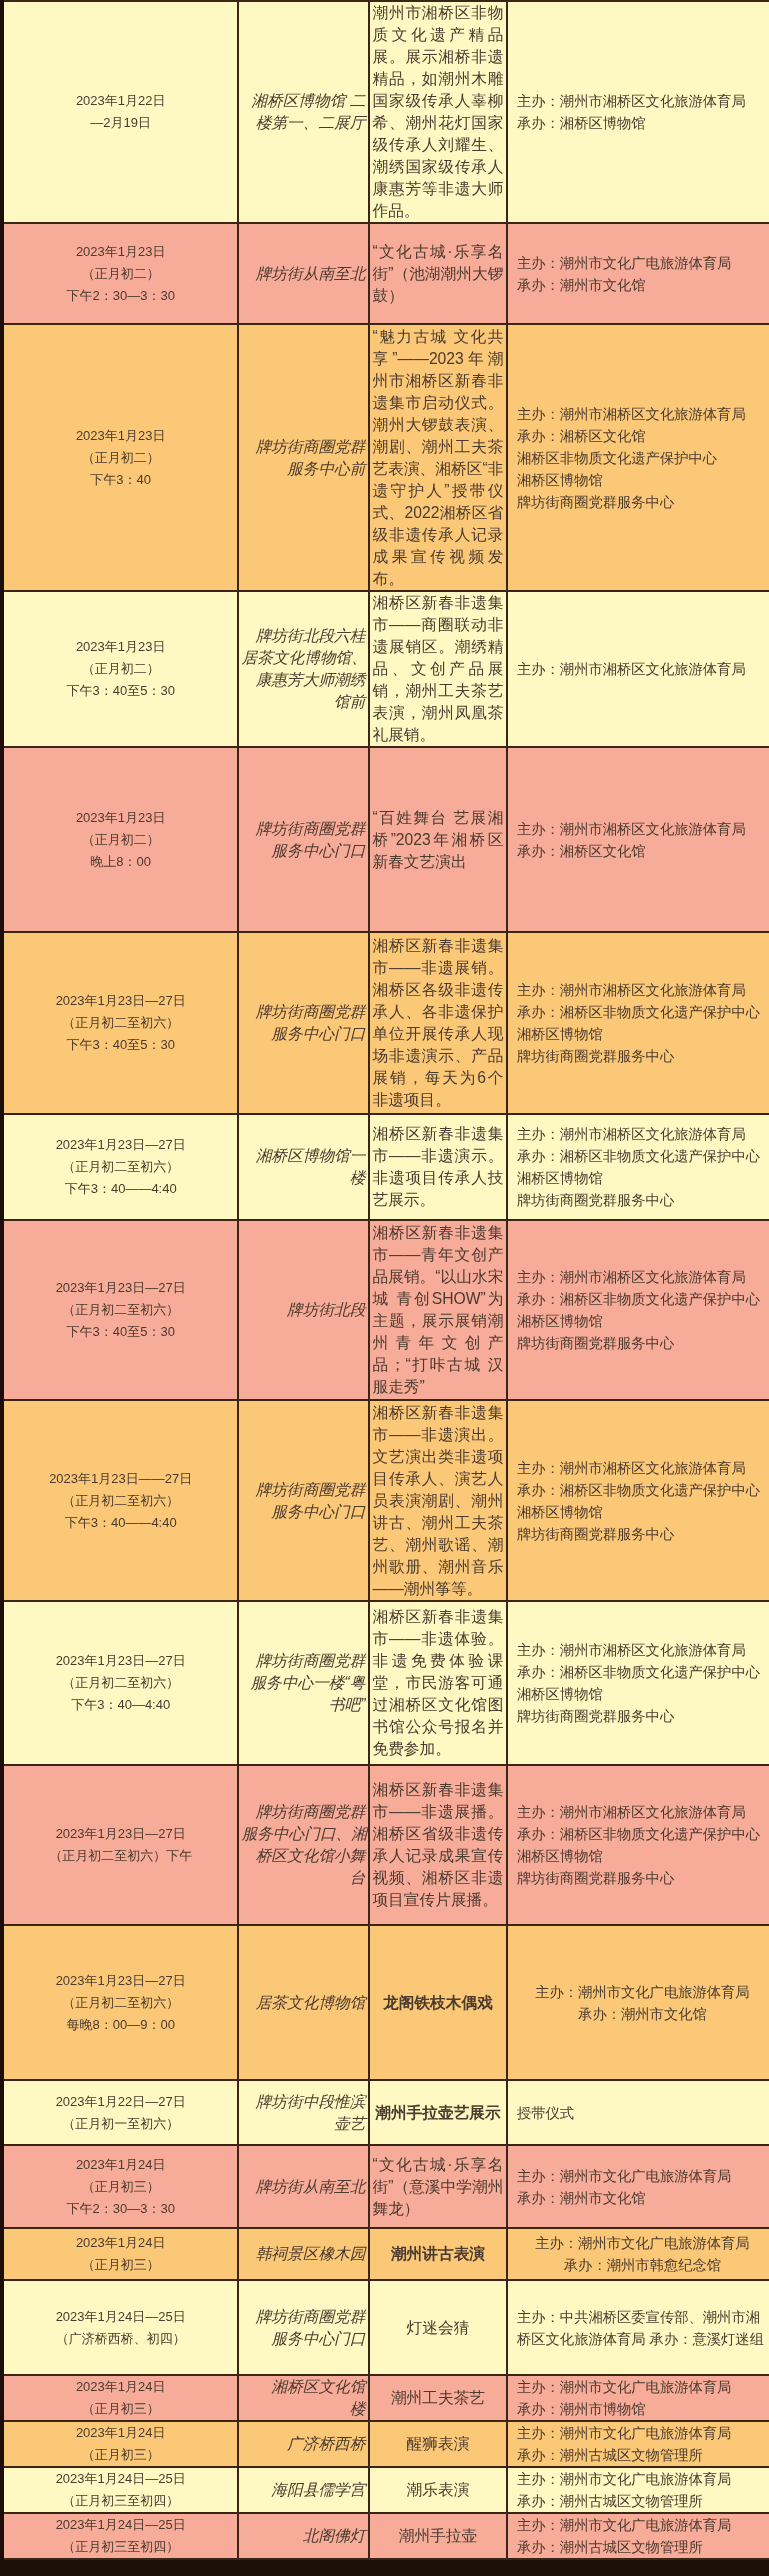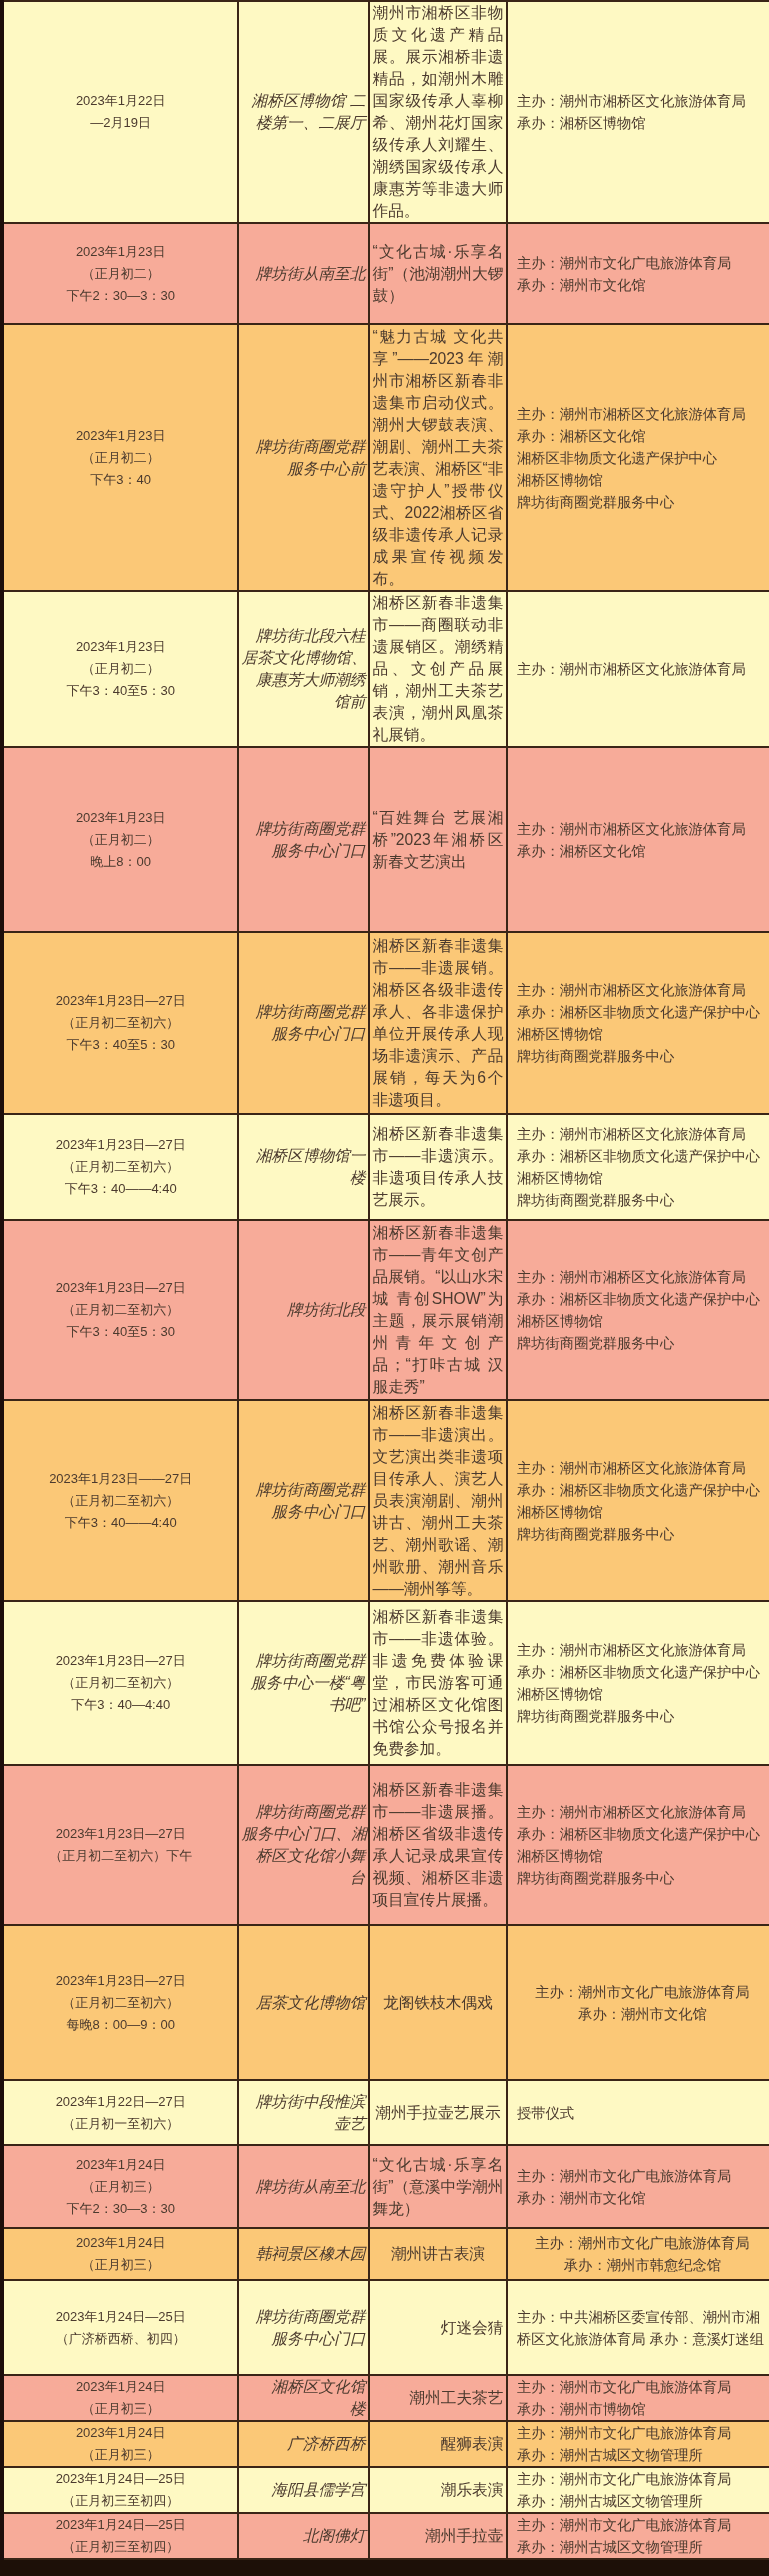--- a/index.html
+++ b/index.html
@@ -11,22 +11,22 @@
      color:#4b3a2e;font-size:15.7px;line-height:22px;}
   tr.p td{background:#fef9c3;}
   tr.s td{background:#f7ab99;}
   tr.o td{background:#fbc877;}
   td.c-date{width:222px;text-align:center;font-size:13px;padding:0 5.7px;}
   td.c-venue{width:124px;text-align:right;font-size:15.7px;padding:0 2.1px;font-style:italic;}
   td.c-event{width:131px;padding:0 2.9px;font-size:15.7px;}
   td.c-org{width:251px;padding:0 4.3px 0 8.6px;font-size:14.3px;}
   .line{line-height:22px;white-space:nowrap;}
   .ev-j{text-align:justify;text-align-last:left;}
-  .ev-c{text-align:center;}
-  .ev-l{text-align:right;margin-top:12px;}
+  .ev-c{text-align:center;font-weight:bold;}
+  .ev-l{text-align:center;margin-top:12px;}
   .org-c{text-align:center;}
   .org-l{text-align:left;}
 </style>
 </head>
 <body>
 
 <div class="wrap">
   <table>
     <tbody id="tbody">
         <tr class="p" style="height: 221px;">

